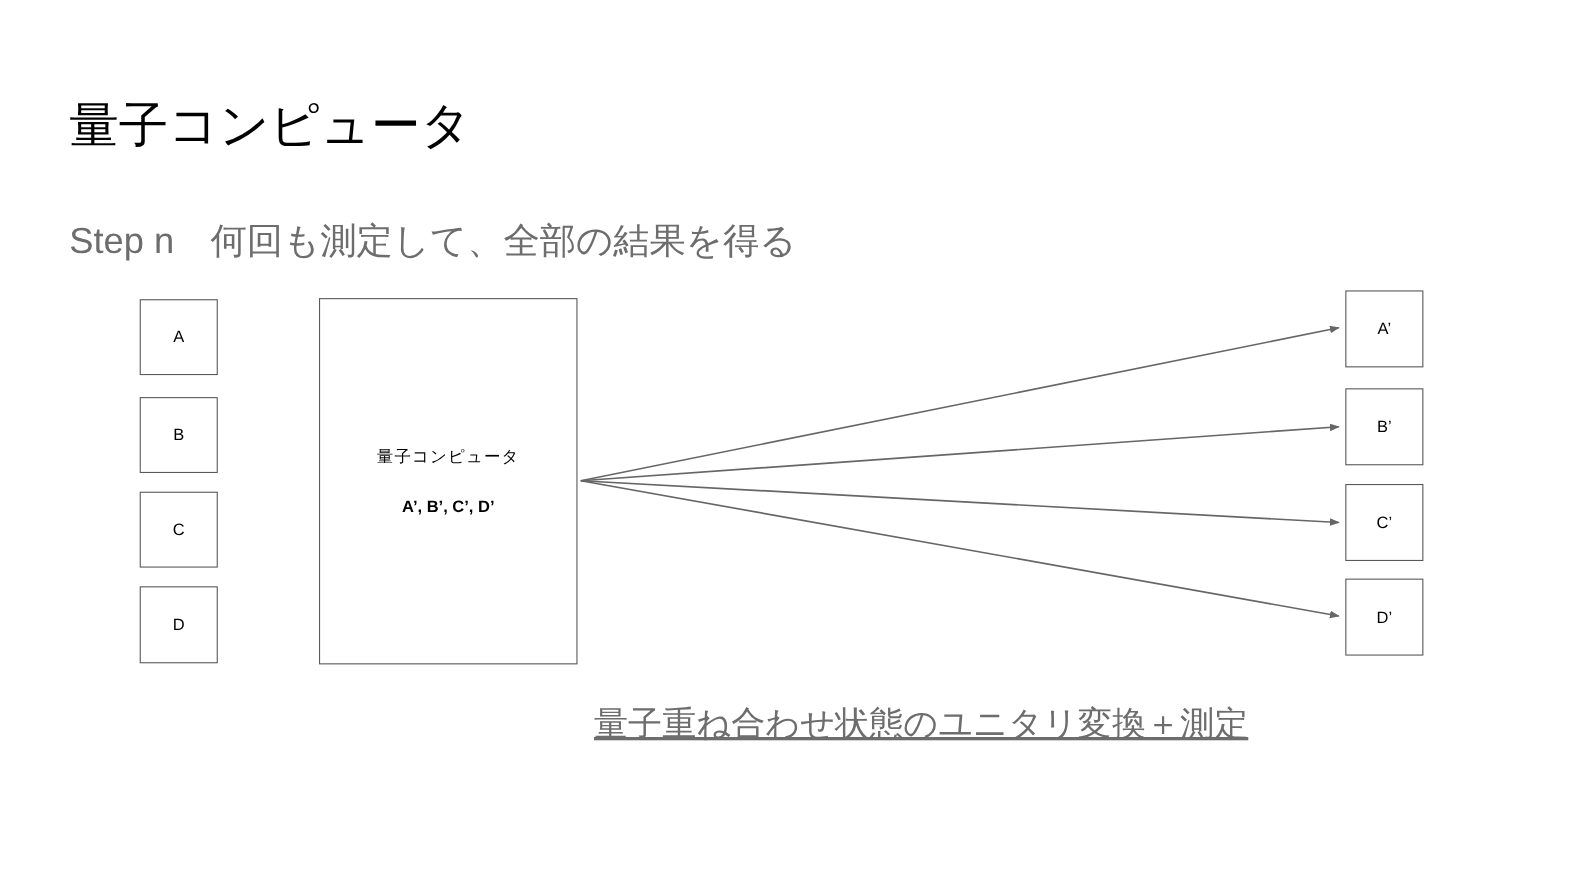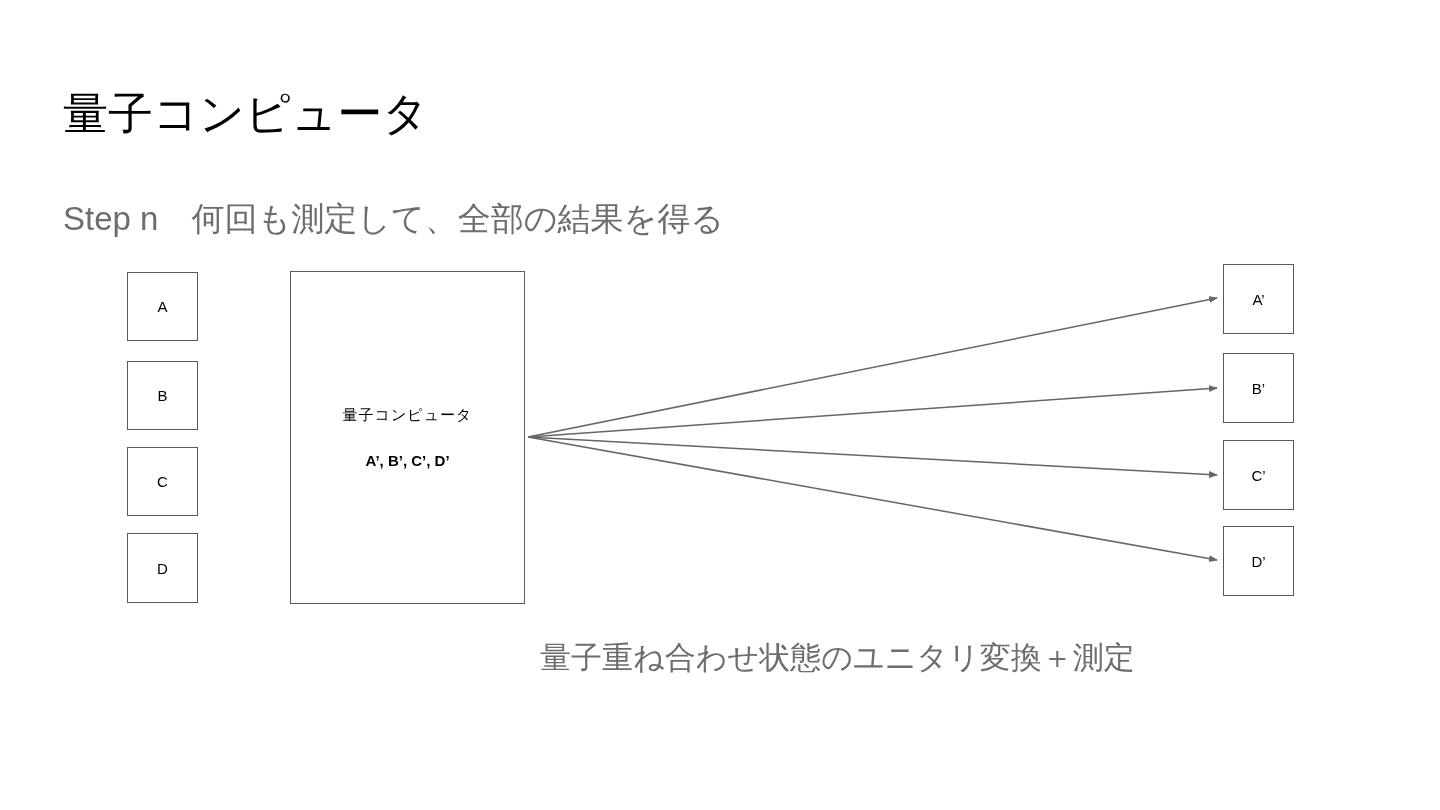--- a/index.html
+++ b/index.html
@@ -34,20 +34,21 @@
     white-space: nowrap;
   }
   .caption {
     position: absolute;
     left: 540px;
     top: 637px;
     font-size: 31px;
     font-weight: 400;
     color: #6d6d6d;
     white-space: nowrap;
+    text-decoration: underline;
   }
   .box {
     position: absolute;
     border: 1px solid #595959;
     background: #ffffff;
     display: flex;
     align-items: center;
     justify-content: center;
     font-size: 15px;
     color: #000000;

